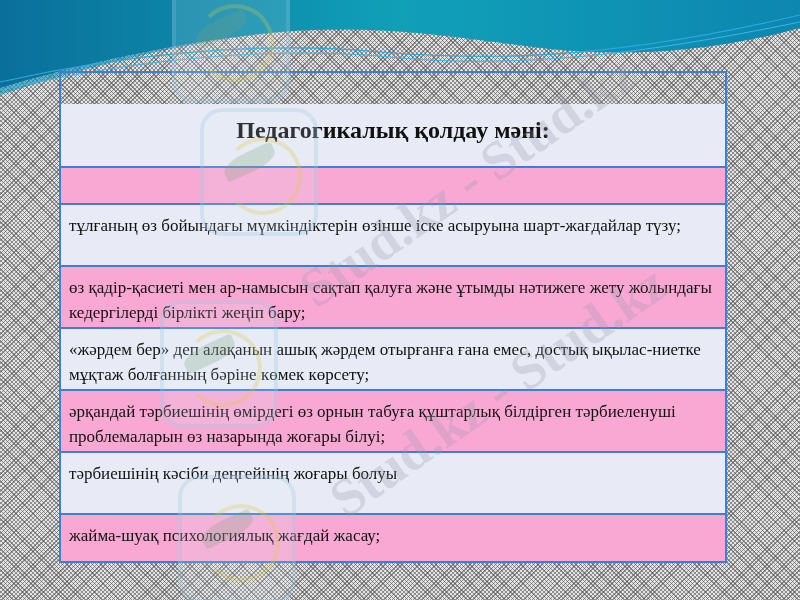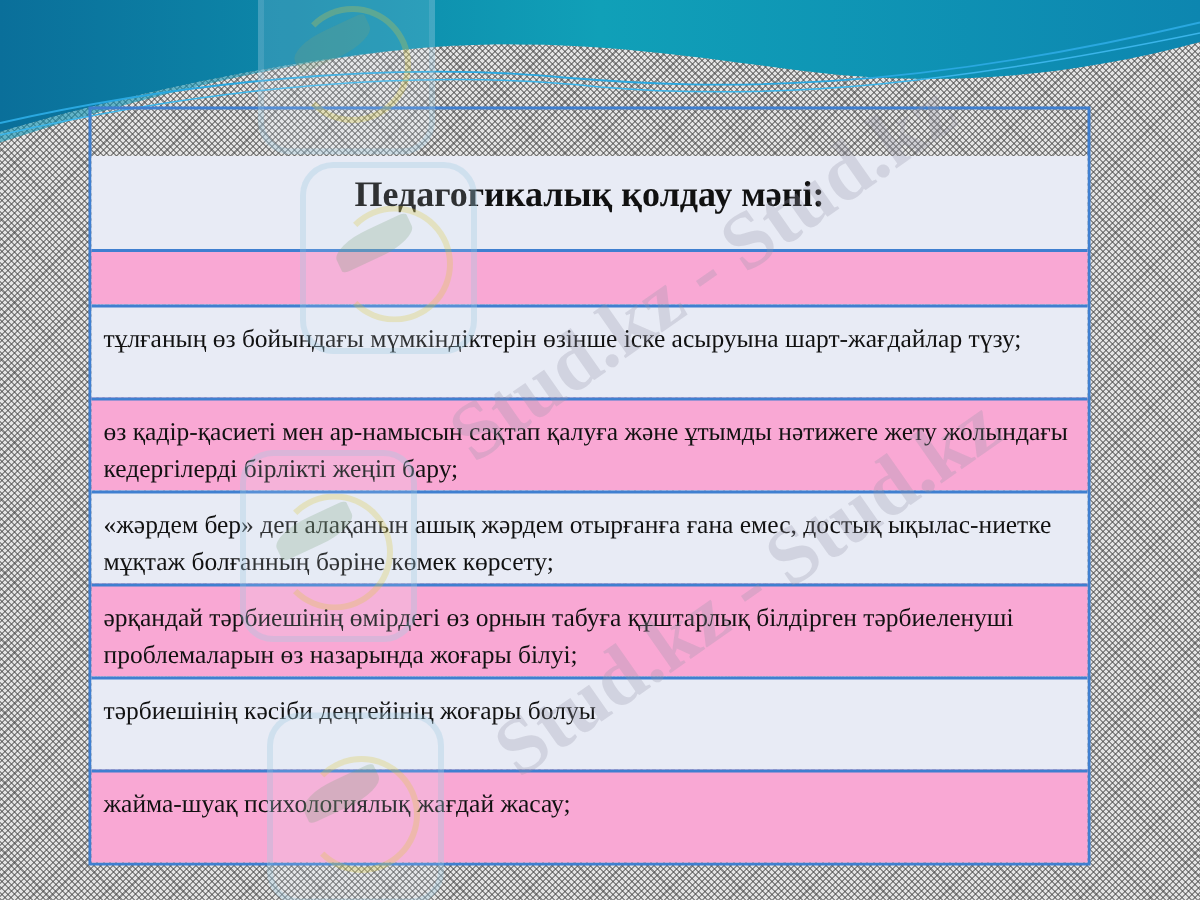--- a/index.html
+++ b/index.html
@@ -41,21 +41,21 @@
   .row {
     border-top:2px solid #3f7fd0; box-sizing:border-box;
     font-size:17px; line-height:25px; color:#111; padding:8px 8px 0 8px;
   }
   .row:first-child { border-top:none;margin-top:31px; }
   .row.light { background:#e8ebf5; }
   .row.dark { background:#f9a8d4; }
   .header { height:62px; text-align:center; font-weight:bold; font-size:24px; padding-top:14px; }
   .empty { height:37px; }
   .item { height:62px;font-family:Liberation Serif, serif; }
-  .item.last { height:62px; }
+  .item.last { height:48px; }
 </style>
 </head>
 <body>
 
 <svg class="banner" viewBox="0 0 800 120" preserveAspectRatio="none">
   <defs>
     <linearGradient id="bg1" x1="0" y1="0" x2="1" y2="0">
       <stop offset="0" stop-color="#0a6f9a"></stop>
       <stop offset="0.5" stop-color="#10a0b8"></stop>
       <stop offset="1" stop-color="#0d86b0"></stop>

